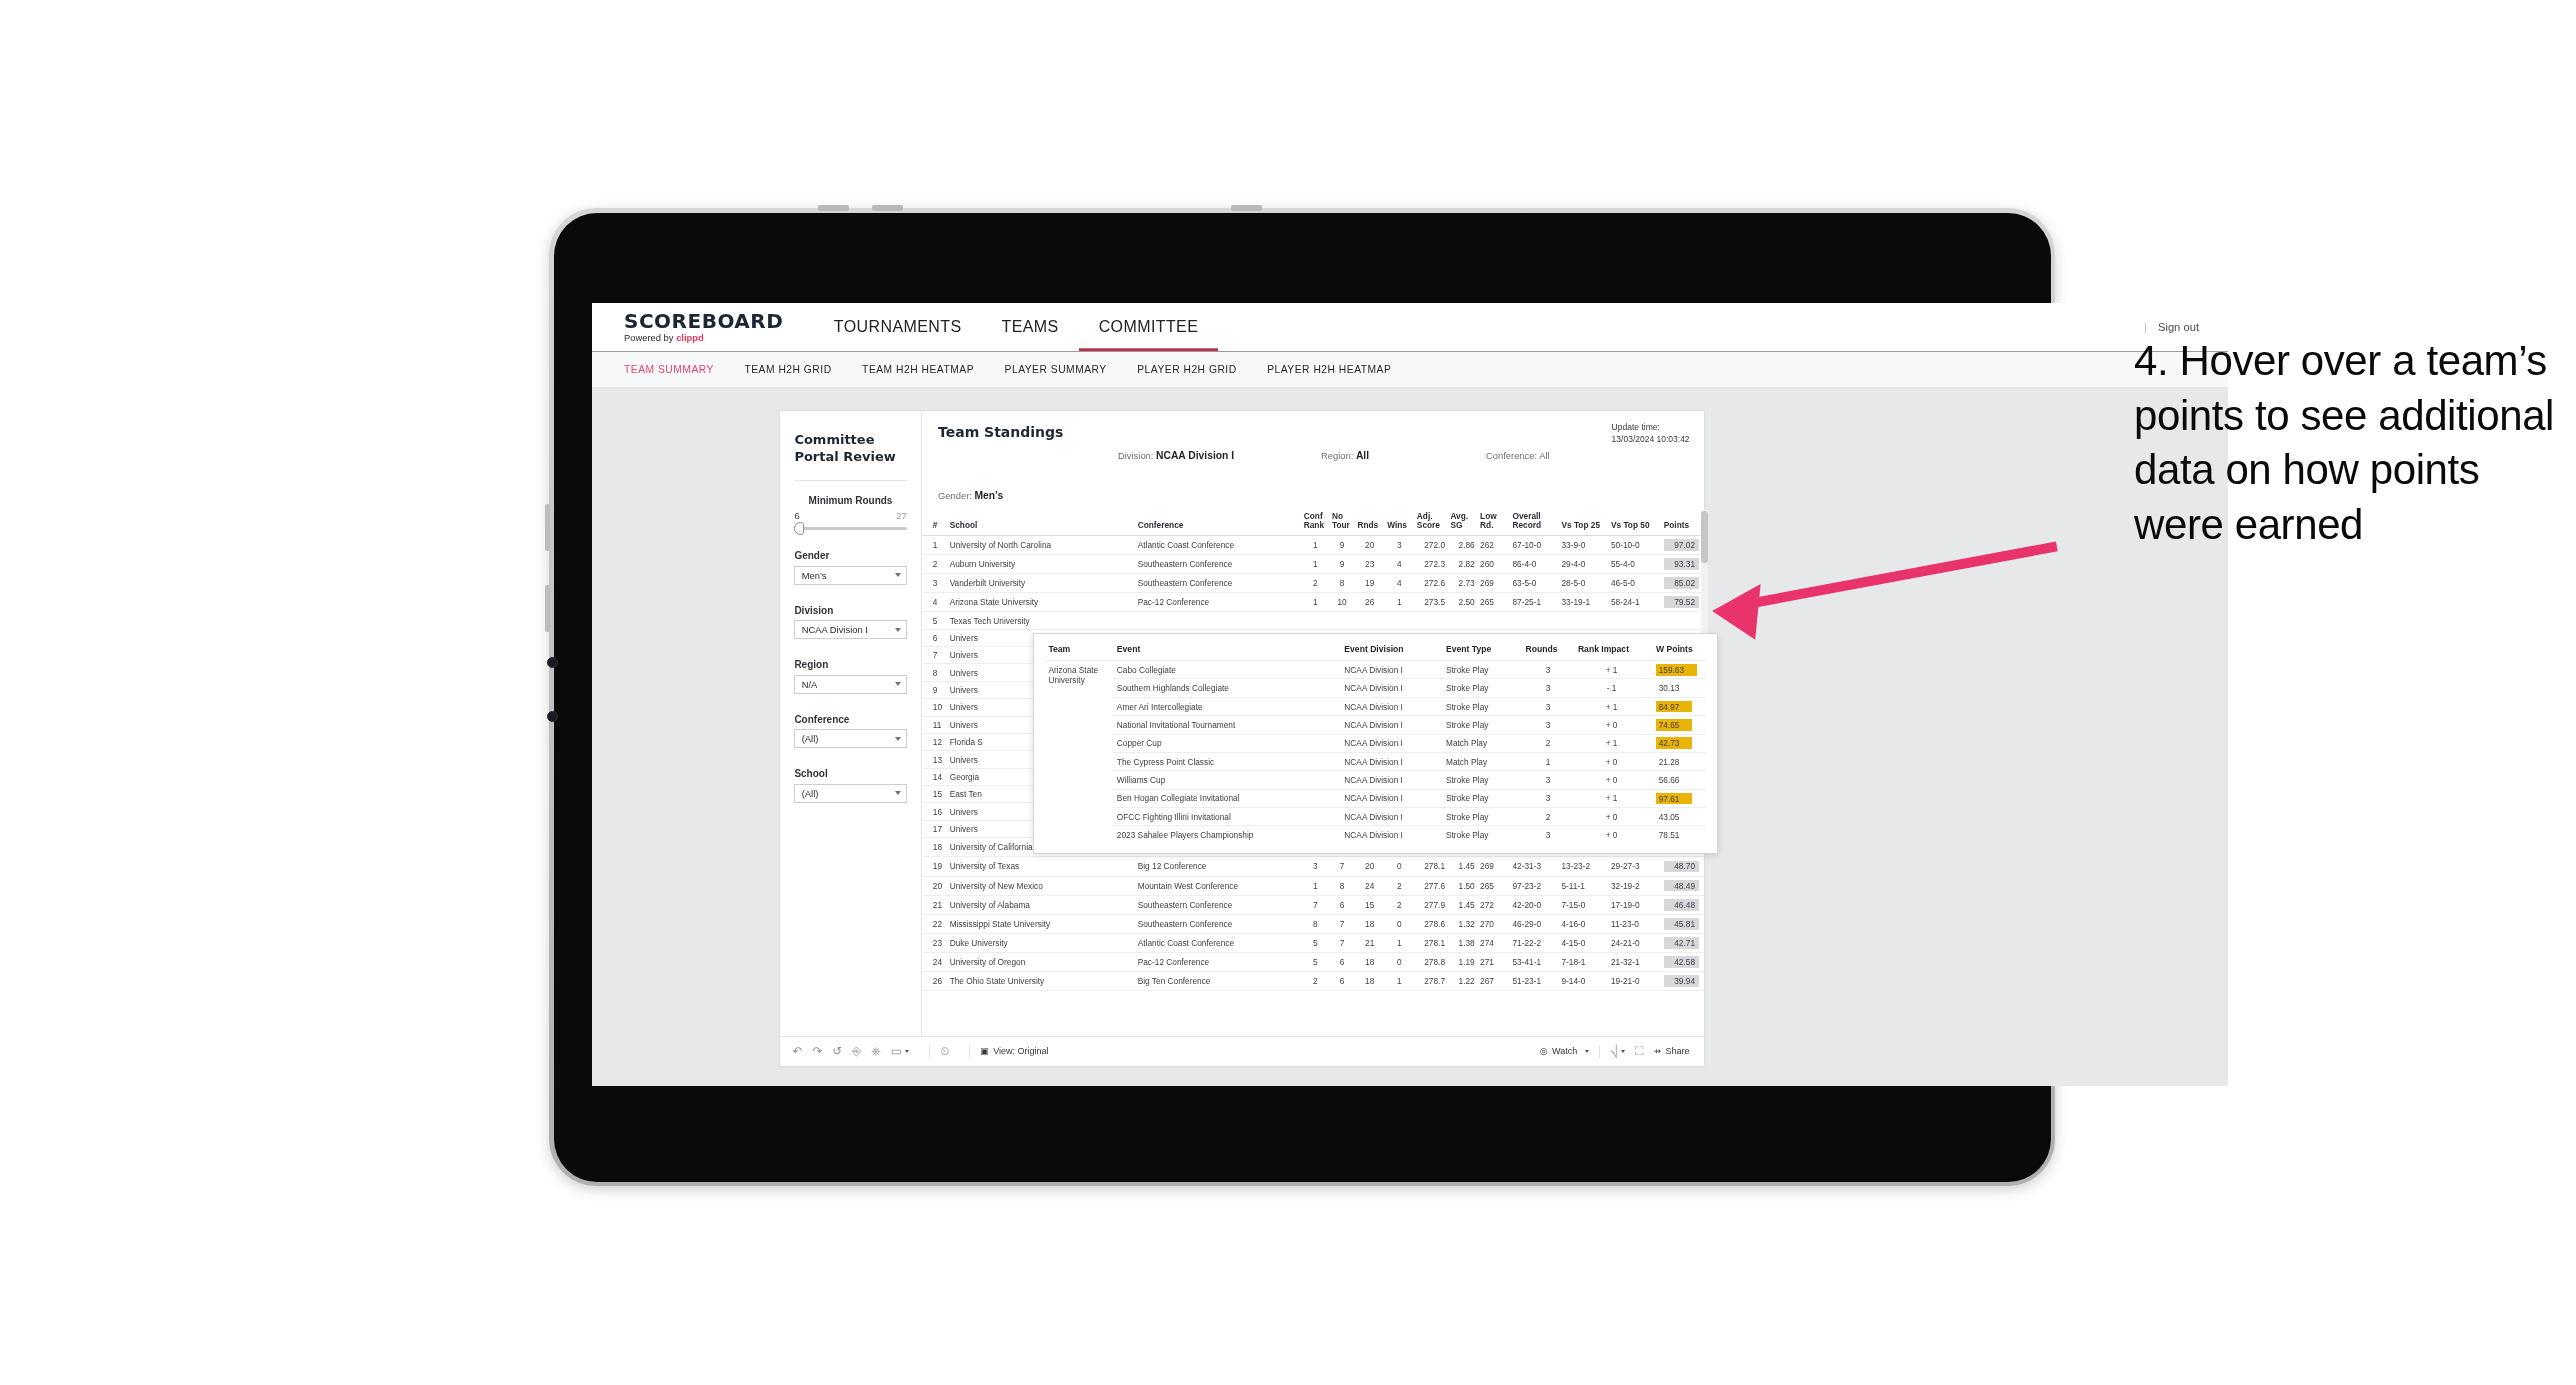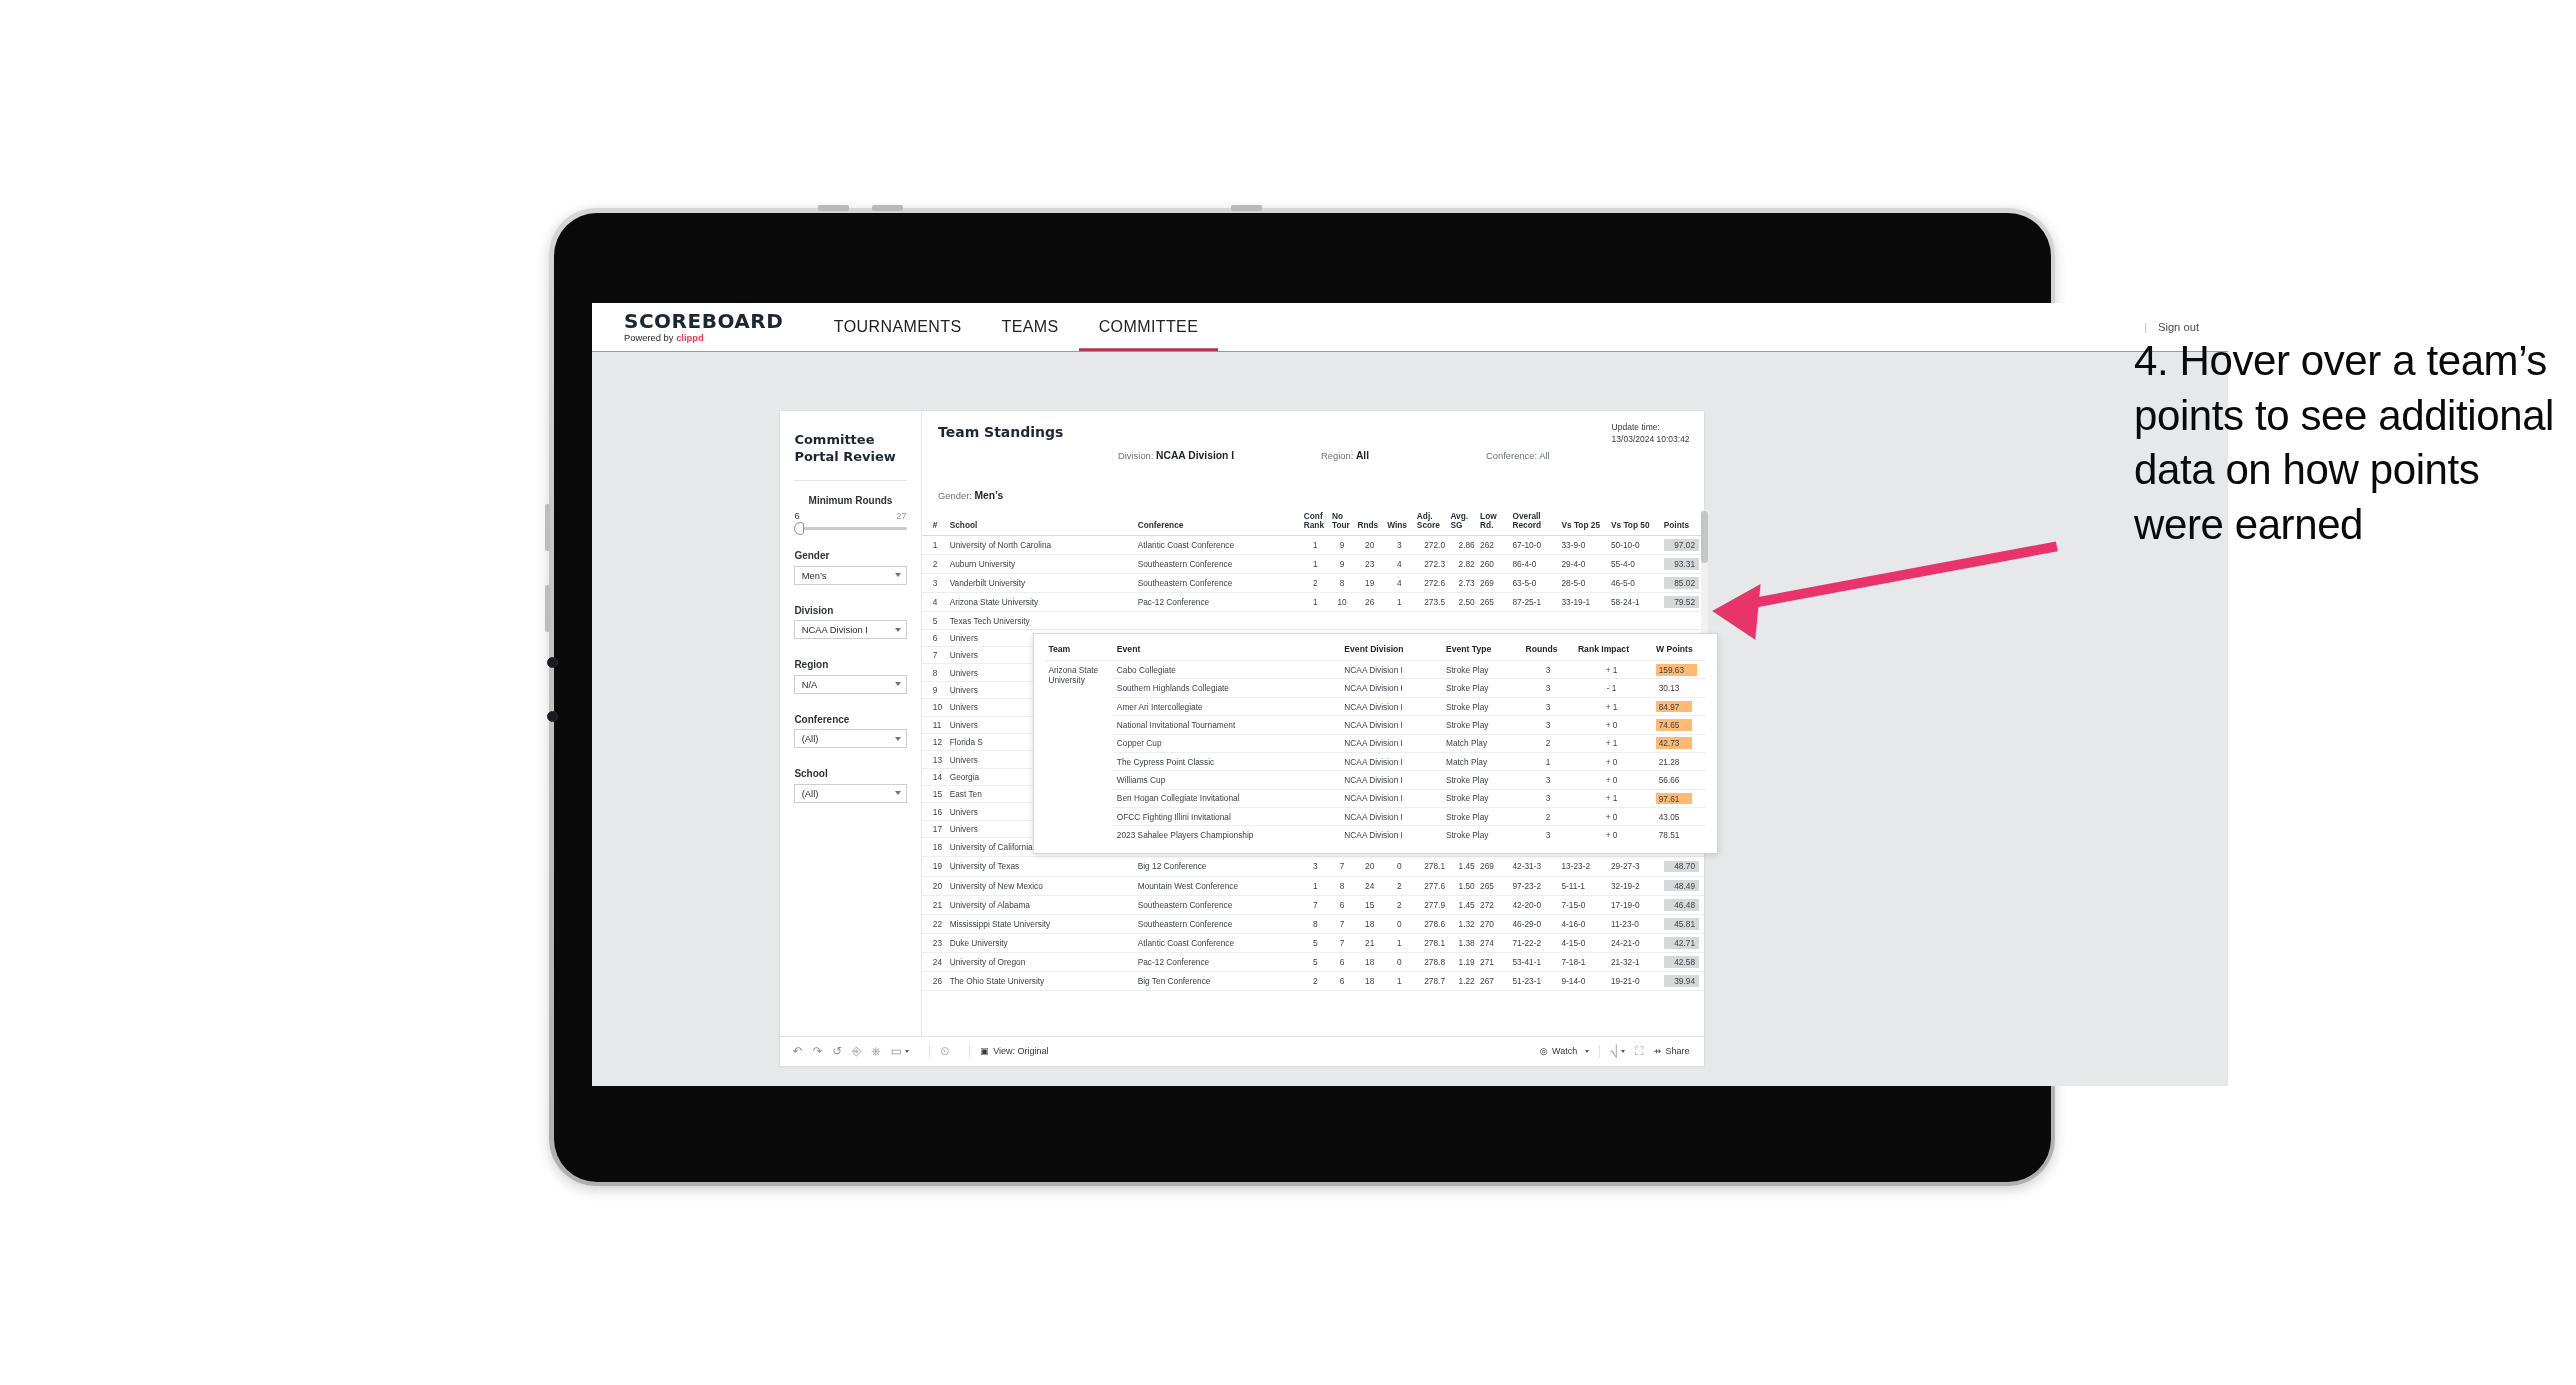--- a/index.html
+++ b/index.html
@@ -228,21 +228,21 @@
     font-size: 8.3px; color: #3a3e44;
     padding: 3.7px 3.6px; border-top: 0.9px solid #eceef0;
   }
   .tt-team { width: 68px; color: #3a3e44; vertical-align: top; }
   .tt-event { width: 226px; }
   .tt-div { width: 101px; }
   .tt-type { width: 79px; }
   .tt-rounds { width: 52px; text-align: center; }
   .tt-impact { width: 74px; text-align: center; }
   .tt-wp { width: 57px; text-align: left; padding-left: 7.2px !important; }
-  .wp-hi { background: #fdba74; padding: 0.9px 12.6px 0.9px 2.7px; }
+  .wp-hi { background: #eab308; padding: 0.9px 12.6px 0.9px 2.7px; }
   .wp-lo { background: transparent; padding: 0.9px 12.6px 0.9px 2.7px; }
 
   
   #wb-toolbar {
     height: 30.5px; flex: 0 0 30.5px;
     border-top: 0.9px solid #e2e4e7;
     background: #fff;
     display: flex; align-items: center;
     padding: 0 14.4px 0 12.6px;
     position: relative;
@@ -298,20 +298,28 @@
         <div class="topnav-item">TOURNAMENTS</div>
         <div class="topnav-item">TEAMS</div>
         <div class="topnav-item active">COMMITTEE</div>
       </div>
       <div class="signout">
         <span class="bar">|</span>
         <span>Sign out</span>
       </div>
     </div>
 
+    <div class="subnav">
+      <div class="subnav-item active">TEAM SUMMARY</div>
+      <div class="subnav-item">TEAM H2H GRID</div>
+      <div class="subnav-item">TEAM H2H HEATMAP</div>
+      <div class="subnav-item">PLAYER SUMMARY</div>
+      <div class="subnav-item">PLAYER H2H GRID</div>
+      <div class="subnav-item">PLAYER H2H HEATMAP</div>
+    </div>
 
     <div id="workbook">
       <div id="wb-main">
 
         <div class="sidebar">
           <div class="sb-title">Committee Portal Review</div>
           <div class="sb-sep"></div>
 
           <div class="sb-group">
             <div class="sb-label center">Minimum Rounds</div>

